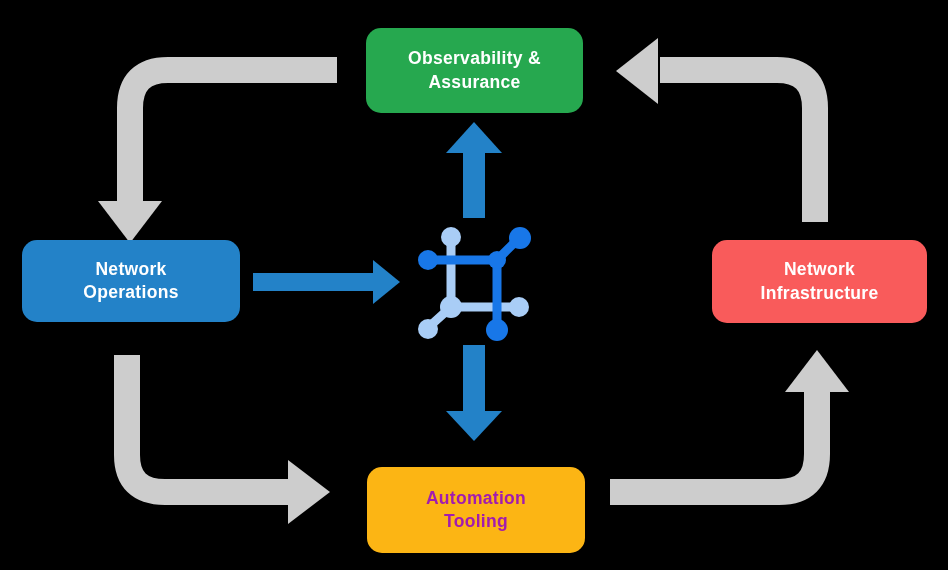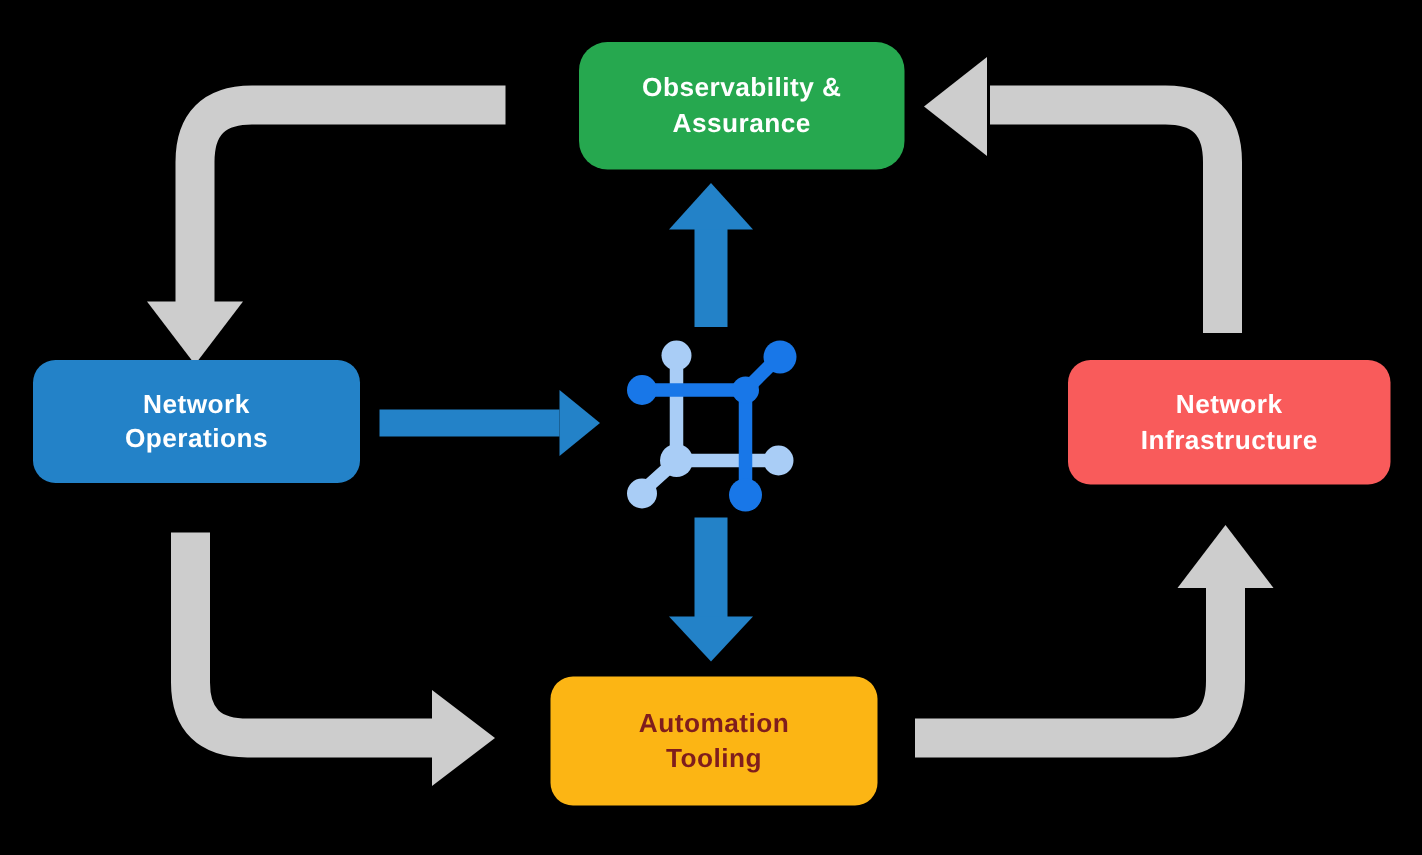--- a/index.html
+++ b/index.html
@@ -29,21 +29,21 @@
     justify-content: center;
     text-align: center;
     font-weight: 700;
     font-size: 17.5px;
     line-height: 1.32;
     letter-spacing: 0.3px;
   }
   .node-label {
     white-space: pre-line;
   }
-  .node-observability   { left: 386px; top: 28px;  width: 217px; height: 85px; border-radius: 19px; }
+  .node-observability   { left: 366px; top: 28px;  width: 217px; height: 85px; }
   .node-operations      { left: 22px;  top: 240px; width: 218px; height: 82px; }
   .node-infrastructure  { left: 712px; top: 240px; width: 215px; height: 83px; }
   .node-automation      { left: 367px; top: 451px; width: 218px; height: 86px; }
 </style>
 </head>
 <body>
 
 <div class="canvas" style="background-color: rgb(0, 0, 0);">
 
   <svg class="arrow-layer" viewBox="0 0 948 570" xmlns="http://www.w3.org/2000/svg">
@@ -106,18 +106,18 @@
   <div class="node node-operations" style="background-color: rgb(35, 130, 200); color: rgb(255, 255, 255);">
     <span class="node-label">Network
 Operations</span>
   </div>
 
   <div class="node node-infrastructure" style="background-color: rgb(249, 91, 91); color: rgb(255, 255, 255);">
     <span class="node-label">Network
 Infrastructure</span>
   </div>
 
-  <div class="node node-automation" style="background-color: rgb(252, 181, 20); color: #7f1d1d;">
+  <div class="node node-automation" style="background-color: rgb(252, 181, 20); color: #a21caf; margin-top: 16px;">
     <span class="node-label">Automation
 Tooling</span>
   </div>
 
 </div>
 
 </body></html>

